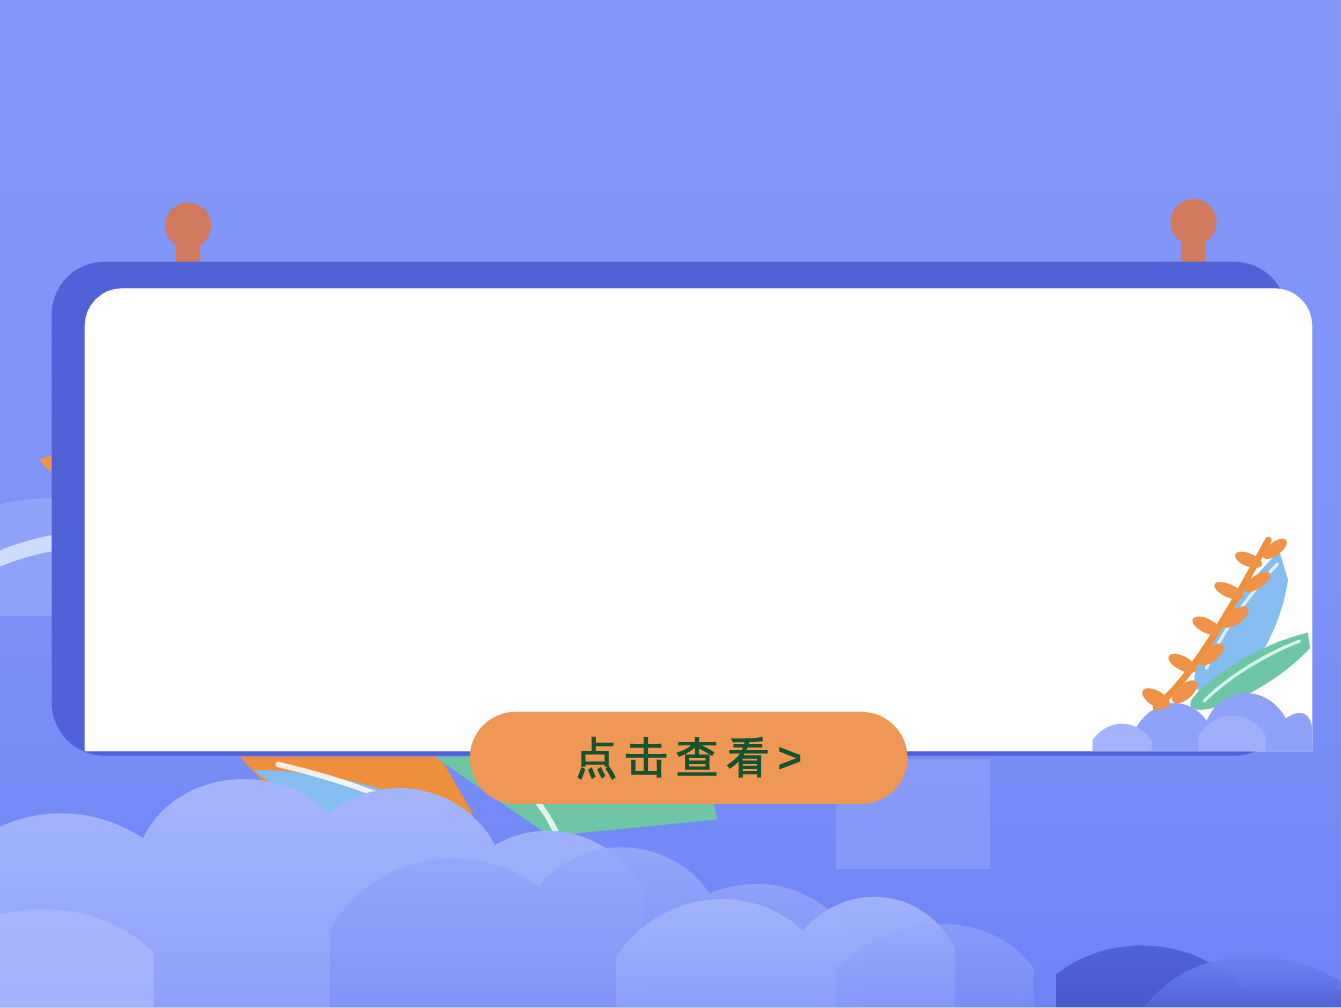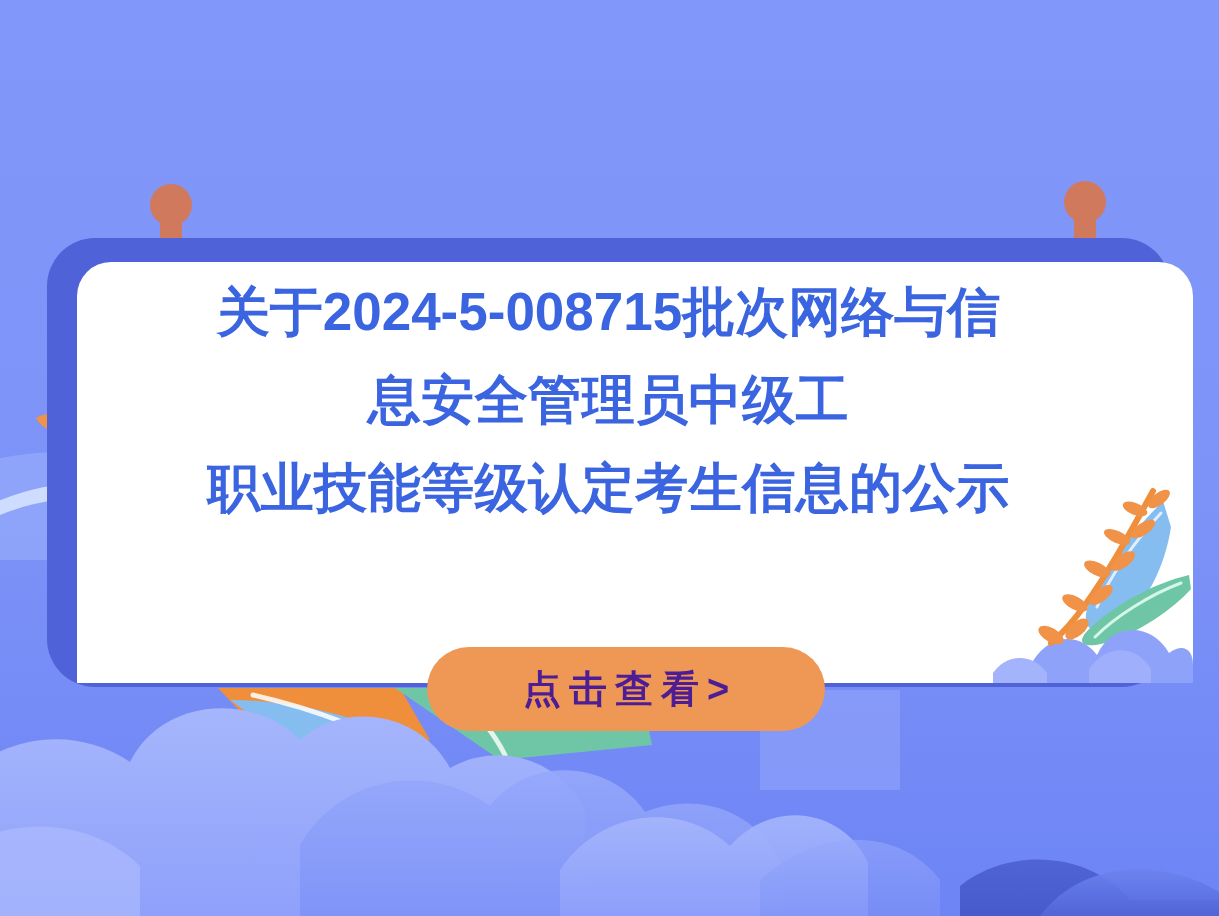--- a/index.html
+++ b/index.html
@@ -85,21 +85,21 @@
   
   .cta {
     position: absolute;
     left: 427px;
     top: 647px;
     width: 398px;
     height: 84px;
     background: #ef9754;
     border: none;
     border-radius: 42px;
-    color: #4c1d95;
+    color: #14532d;
     font-size: 38px;
     font-weight: 700;
     letter-spacing: 8px;
     text-indent: 8px;
     font-family: "Liberation Sans", "DejaVu Sans", sans-serif;
     cursor: pointer;
     display: flex;
     align-items: center;
     justify-content: center;
     padding: 0;
@@ -218,21 +218,16 @@
           <ellipse cx="104" cy="86" rx="14" ry="6.5" transform="rotate(26 104 86)"></ellipse>
           <ellipse cx="108" cy="112" rx="14" ry="6.5" transform="rotate(-38 108 112)"></ellipse>
           <ellipse cx="82" cy="120" rx="14" ry="6.5" transform="rotate(28 82 120)"></ellipse>
           <ellipse cx="84" cy="146" rx="14" ry="7" transform="rotate(-40 84 146)"></ellipse>
           <ellipse cx="58" cy="152" rx="14" ry="7" transform="rotate(30 58 152)"></ellipse>
         </g>
       </svg>
     </div>
   </div>
 
-  <div class="headline">
-    <span class="line line-1">关于2024-5-008715批次网络与信</span>
-    <span class="line line-2">息安全管理员中级工</span>
-    <span class="line line-3">职业技能等级认定考生信息的公示</span>
-  </div>
 
   <button class="cta">点击查看&gt;</button>
 
 </div>
 
 </body></html>

